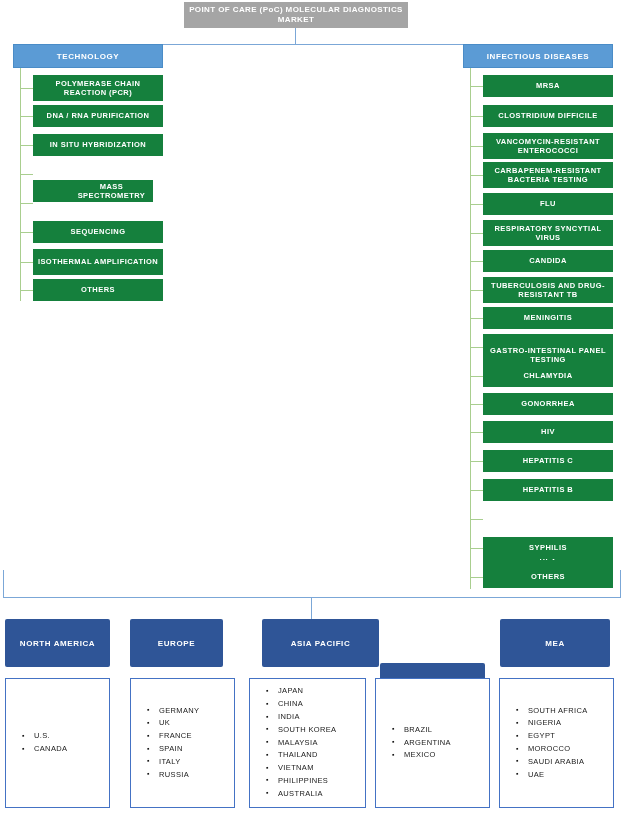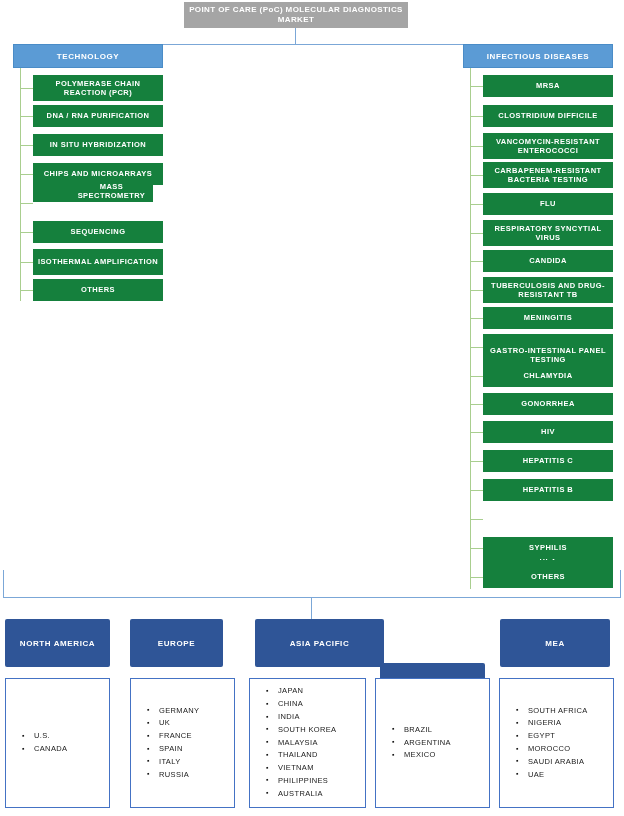--- a/index.html
+++ b/index.html
@@ -121,23 +121,20 @@
   <div class="leaf" style="left:33px; top:105px; width:130px; height:22px;">
       <span>DNA / RNA PURIFICATION</span>
     </div>
   <div class="hline-g" style="left:20px; top:116px; width:13px;"></div>
 
   <div class="leaf" style="left:33px; top:134px; width:130px; height:22px;">
       <span>IN SITU HYBRIDIZATION</span>
     </div>
   <div class="hline-g" style="left:20px; top:145px; width:13px;"></div>
 
-  <div class="leaf" style="left:33px; top:163px; width:130px; height:22px;">
-      <span>CHIPS AND MICROARRAYS</span>
-    </div>
   <div class="hline-g" style="left:20px; top:174px; width:13px;"></div>
 
   <div class="leaf" style="left:33px; top:180px; width:120px; height:22px;padding-left:40px;">
       <span>MASS SPECTROMETRY</span>
     </div>
   <div class="hline-g" style="left:20px; top:203px; width:13px;"></div>
 
   <div class="leaf" style="left:33px; top:221px; width:130px; height:22px;">
       <span>SEQUENCING</span>
     </div>
@@ -252,21 +249,21 @@
   <div class="vline" style="left:620px; top:570px; height:27px;"></div>
   <div class="hline" style="left:3px;   top:597px; width:618px;"></div>
   <div class="vline" style="left:311px; top:597px; height:22px;"></div>
 
   <div class="region-head" style="left:5px;   top:619px; width:105px;">
       <span>NORTH AMERICA</span>
     </div>
   <div class="region-head" style="left:130px; top:619px; width:93px;">
       <span>EUROPE</span>
     </div>
-  <div class="region-head" style="left:255px; top:619px; width:129px;">
+  <div class="region-head" style="left:262px; top:619px; width:117px;">
       <span>ASIA PACIFIC</span>
     </div>
   <div class="region-head" style="left:380px; top:619px; width:105px;margin-top:44px;">
       <span>LATIN AMERICA</span>
     </div>
   <div class="region-head" style="left:500px; top:619px; width:110px;">
       <span>MEA</span>
     </div>
 
   <div class="region-body" style="left:5px;   top:678px; width:105px; height:130px;">

